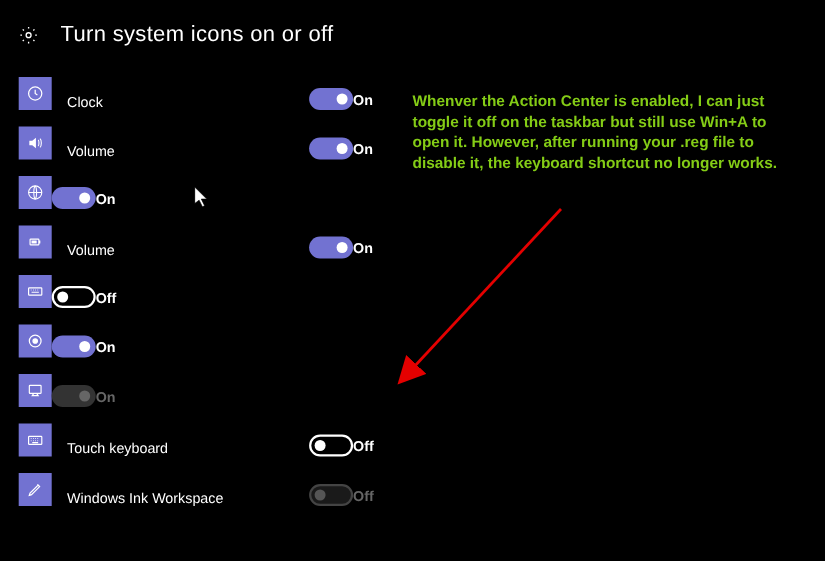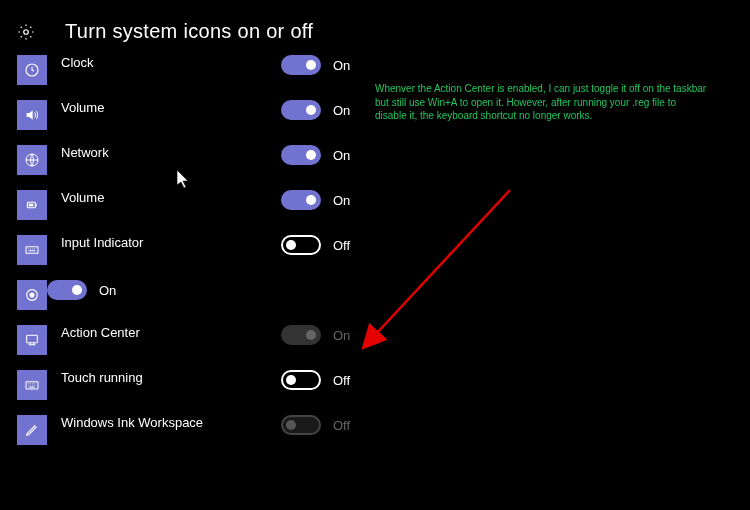--- a/index.html
+++ b/index.html
@@ -9,37 +9,37 @@
     background: #000;
     font-family: "Segoe UI", -apple-system, sans-serif;
     color: #fff;
     position: relative;
     overflow: hidden;
   }
   .header {
     display: flex;
     align-items: center;
     padding: 20px 17px 12px 17px;
-    gap: 30px;
+    gap: 20px;
   }
   .header-icon {
     width: 18px; height: 18px;
     display: flex; align-items: center; justify-content: center;
   }
   .header-title {
     font-size: 20px;
     font-weight: 300;
     letter-spacing: 0.3px;
   }
   .list {
     padding: 0 17px;
   }
   .row {
     display: flex;
-    align-items: flex-start;
+    align-items: flex-end;
     height: 45px;
   }
   .icon-tile {
     width: 30px; height: 30px;
     background: #7272d1;
     display: flex;
     align-items: center;
     justify-content: center;
     flex: 0 0 30px;
   }
@@ -47,21 +47,22 @@
   .row-label {
     margin-left: 14px;
     font-size: 13px;
     font-weight: 400;
     flex: 0 0 220px;
     color: #fff;
   }
   .toggle-wrap {
     display: flex;
     align-items: center;
-    gap: 12px;
+    gap: 0;
+    font-weight: bold;
   }
   .toggle {
     width: 40px; height: 20px;
     border-radius: 10px;
     position: relative;
     cursor: pointer;
   }
   .toggle .knob {
     width: 10px; height: 10px;
     border-radius: 50%;
@@ -83,23 +84,23 @@
   .toggle-label.disabled { color: #666; }
   .cursor {
     position: absolute;
     left: 177px; top: 170px;
     pointer-events: none;
   }
   .annotation {
     position: absolute;
     left: 375px;
     top: 82px;
-    color: #22c55e;
-    font-size: 10px;
-    font-weight: normal;
+    color: #84cc16;
+    font-size: 14px;
+    font-weight: bold;
     line-height: 1.35;
     font-family: Arial, sans-serif;
     width: 335px;
   }
   .arrow-svg {
     position: absolute;
     left: 360px;
     top: 180px;
     pointer-events: none;
   }
@@ -151,21 +152,20 @@
     </div>
   </div>
 
   <div class="row">
     <div class="icon-tile">
       <svg viewBox="0 0 24 24" fill="none" stroke="#fff" stroke-width="1.5">
           <circle cx="12" cy="12" r="9"></circle>
           <path d="M3 12h18M12 3c2.5 2.5 2.5 15.5 0 18M12 3c-2.5 2.5-2.5 15.5 0 18"></path>
         </svg>
     </div>
-    <span class="row-label">Network</span>
     <div class="toggle-wrap">
       <div class="toggle on">
           <div class="knob"></div>
         </div>
       <span class="toggle-label">On</span>
     </div>
   </div>
 
   <div class="row">
     <div class="icon-tile">
@@ -184,21 +184,20 @@
     </div>
   </div>
 
   <div class="row">
     <div class="icon-tile">
       <svg viewBox="0 0 24 24" fill="none" stroke="#fff" stroke-width="1.6">
           <rect x="3" y="7" width="18" height="10" rx="1"></rect>
           <path d="M6 10h1M9 10h1M12 10h1M15 10h1M18 10h0M7 13h10"></path>
         </svg>
     </div>
-    <span class="row-label">Input Indicator</span>
     <div class="toggle-wrap">
       <div class="toggle off">
           <div class="knob"></div>
         </div>
       <span class="toggle-label">Off</span>
     </div>
   </div>
 
   <div class="row">
     <div class="icon-tile">
@@ -215,37 +214,36 @@
     </div>
   </div>
 
   <div class="row">
     <div class="icon-tile">
       <svg viewBox="0 0 24 24" fill="none" stroke="#fff" stroke-width="1.6">
           <rect x="4" y="5" width="16" height="11" rx="1"></rect>
           <path d="M10 16l-2 3h8l-2-3"></path>
         </svg>
     </div>
-    <span class="row-label">Action Center</span>
     <div class="toggle-wrap">
       <div class="toggle on disabled">
           <div class="knob"></div>
         </div>
       <span class="toggle-label disabled">On</span>
     </div>
   </div>
 
   <div class="row">
     <div class="icon-tile">
       <svg viewBox="0 0 24 24" fill="none" stroke="#fff" stroke-width="1.6">
           <rect x="3" y="7" width="18" height="11" rx="1"></rect>
           <path d="M6 10h1M9 10h1M12 10h1M15 10h1M18 10h0M6 13h1M9 13h1M12 13h1M15 13h1M8 15.5h8"></path>
         </svg>
     </div>
-    <span class="row-label">Touch running</span>
+    <span class="row-label">Touch keyboard</span>
     <div class="toggle-wrap">
       <div class="toggle off">
           <div class="knob"></div>
         </div>
       <span class="toggle-label">Off</span>
     </div>
   </div>
 
   <div class="row">
     <div class="icon-tile">

